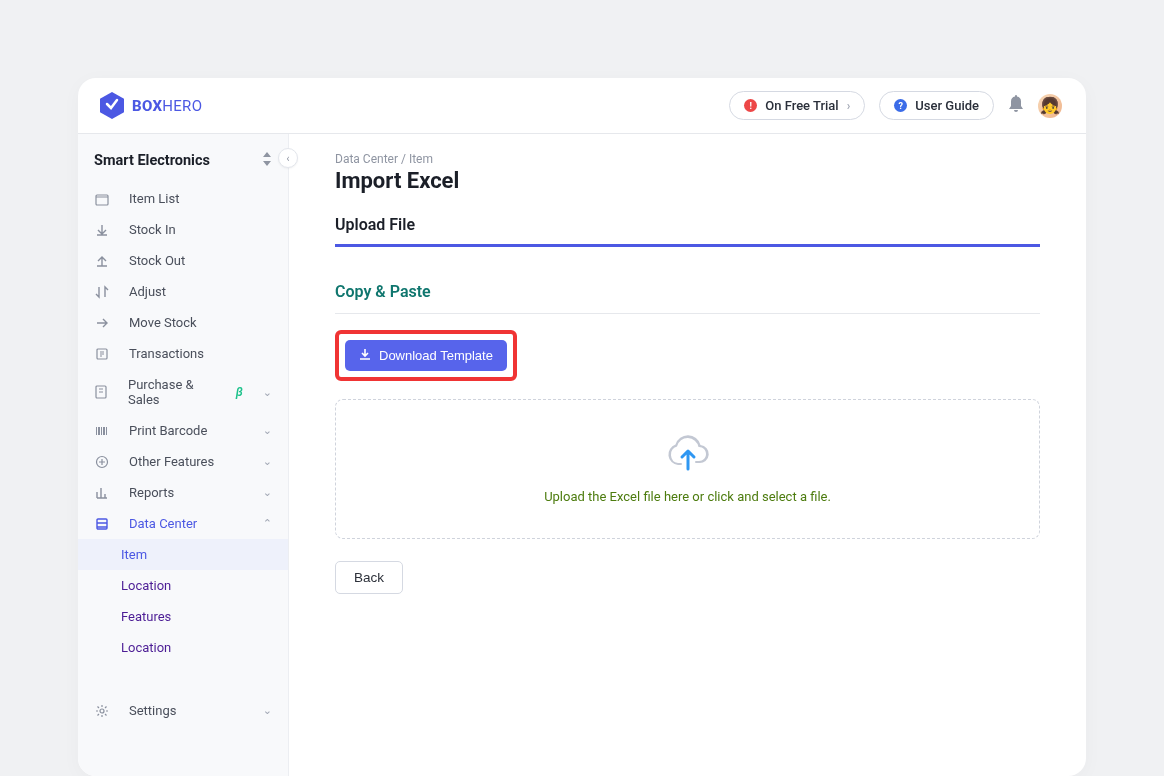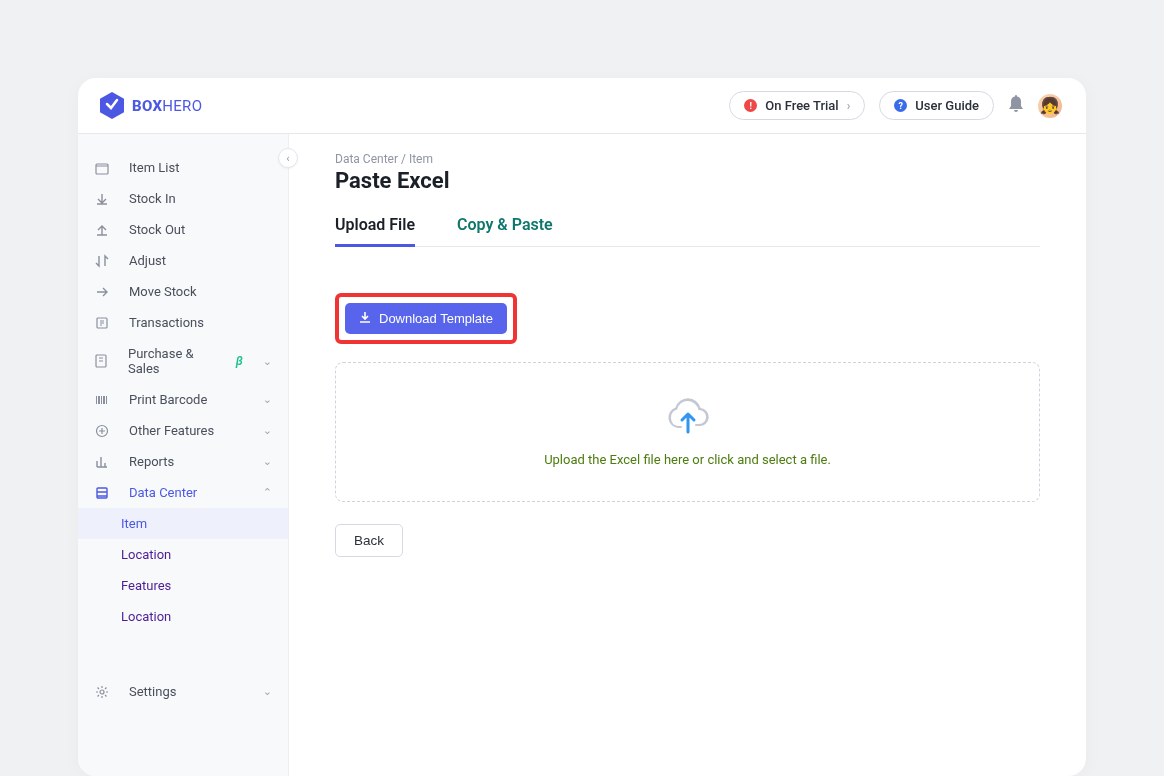--- a/index.html
+++ b/index.html
@@ -80,46 +80,46 @@
     .nav-item .caret { margin-left: auto; color: #a0a6b3; font-size: 11px; }
     .nav-item .beta { color: #1ec28b; font-weight: 600; font-style: italic; font-size: 12px; margin-left: -4px; }
     .nav-sub { background: transparent; }
     .nav-sub .nav-subitem {
       padding: 8px 16px 8px 43px; font-size: 13px; color: #4c1d95; cursor: pointer;
     }
     .nav-sub .nav-subitem.active {
       background: #eef1fb; color: #4c58e3;
     }
     .nav-sub .nav-subitem { border-radius: 0; }
-    .nav-bottom { margin-top: 44px; }
+    .nav-bottom { margin-top: 32px; }
     .collapse-btn {
       position: absolute; top: 14px; right: -10px;
       width: 20px; height: 20px; border-radius: 50%; background: #fff;
       border: 1px solid #e3e6ec; display: flex; align-items: center; justify-content: center;
       font-size: 10px; color: #8a909e; cursor: pointer;
       box-shadow: 0 1px 2px rgba(0,0,0,0.05);
     }
     
     .main { flex: 1; padding: 18px 46px 0 46px; position: relative; }
     .breadcrumb { font-size: 12px; color: #8f95a2; margin-bottom: 2px; }
     .breadcrumb .link { color: #8f95a2; }
     .page-title { font-size: 22px; font-weight: 700; color: #1b1f28; margin-bottom: 16px; }
-    .tabs { display: flex; gap: 42px; border-bottom: 1px solid #e6e8ec; }
+    .tabs { display: flex; gap: 30px; border-bottom: 1px solid #e6e8ec; flex-direction: column; }
     .tab {
       padding: 6px 0 12px 0; font-size: 16px; font-weight: 600; color: #0f766e; cursor: pointer;
       position: relative;
     }
     .tab.active { color: #1b1f28; }
     .tab.active::after {
       content: ""; position: absolute; left: 0; right: 0; bottom: -1px; height: 3px;
       background: #4c58e3;
     }
     .action-row { margin-top: 16px; }
     .highlight-box {
-      border: 4px solid #f03434; border-radius: 6px; padding: 6px; display: inline-block; margin-top: 30px;
+      border: 4px solid #f03434; border-radius: 6px; padding: 6px; display: inline-block;
     }
     .dl-btn {
       display: inline-flex; align-items: center; gap: 8px;
       background: #5764eb; color: #fff; font-size: 13px; font-weight: 500;
       padding: 8px 14px; border-radius: 5px; border: none; cursor: pointer;
     }
     .dl-arrow { font-size: 13px; }
     .dropzone {
       margin-top: 18px; border: 1.5px dashed #cfd3dc; border-radius: 8px;
       height: 140px; display: flex; flex-direction: column; align-items: center; justify-content: center;
@@ -165,20 +165,28 @@
           <path d="M8 0a1 1 0 0 1 1 1v.6A5 5 0 0 1 13 6.5V11l2 3H1l2-3V6.5A5 5 0 0 1 7 1.6V1a1 1 0 0 1 1-1Zm-2 15h4a2 2 0 0 1-4 0Z"></path>
         </svg>
       </span>
       <span class="avatar">👧</span>
     </div>
   </div>
 
   <div class="body">
 
     <div class="sidebar">
+      <div class="workspace-row">
+        <span class="workspace-title">Smart Electronics</span>
+        <span class="sort-icon">
+          <svg width="10" height="14" viewBox="0 0 10 14" fill="currentColor">
+            <path d="M5 0 L9 5 H1 Z M5 14 L1 9 H9 Z"></path>
+          </svg>
+        </span>
+      </div>
 
       <div class="collapse-btn">‹</div>
 
       <div class="nav">
         <div class="nav-item">
           <span class="icon">
             <svg width="14" height="14" viewBox="0 0 14 14" fill="none" stroke="currentColor" stroke-width="1.2">
                 <rect x="1" y="3" width="12" height="10" rx="1"></rect>
                 <path d="M1 5h12"></path>
               </svg>
@@ -296,21 +304,21 @@
           <span>Settings</span>
           <span class="caret">⌄</span>
         </div>
       </div>
     </div>
 
     <div class="main">
       <div class="breadcrumb">
         <span class="link">Data Center</span><span> / </span><span>Item</span>
       </div>
-      <div class="page-title">Paste Excel</div>
+      <div class="page-title">Import Excel</div>
 
       <div class="tabs">
         <div class="tab active">Upload File</div>
         <div class="tab">Copy &amp; Paste</div>
       </div>
 
       <div class="action-row">
         <span class="highlight-box">
           <button class="dl-btn">
             <span class="dl-arrow">

